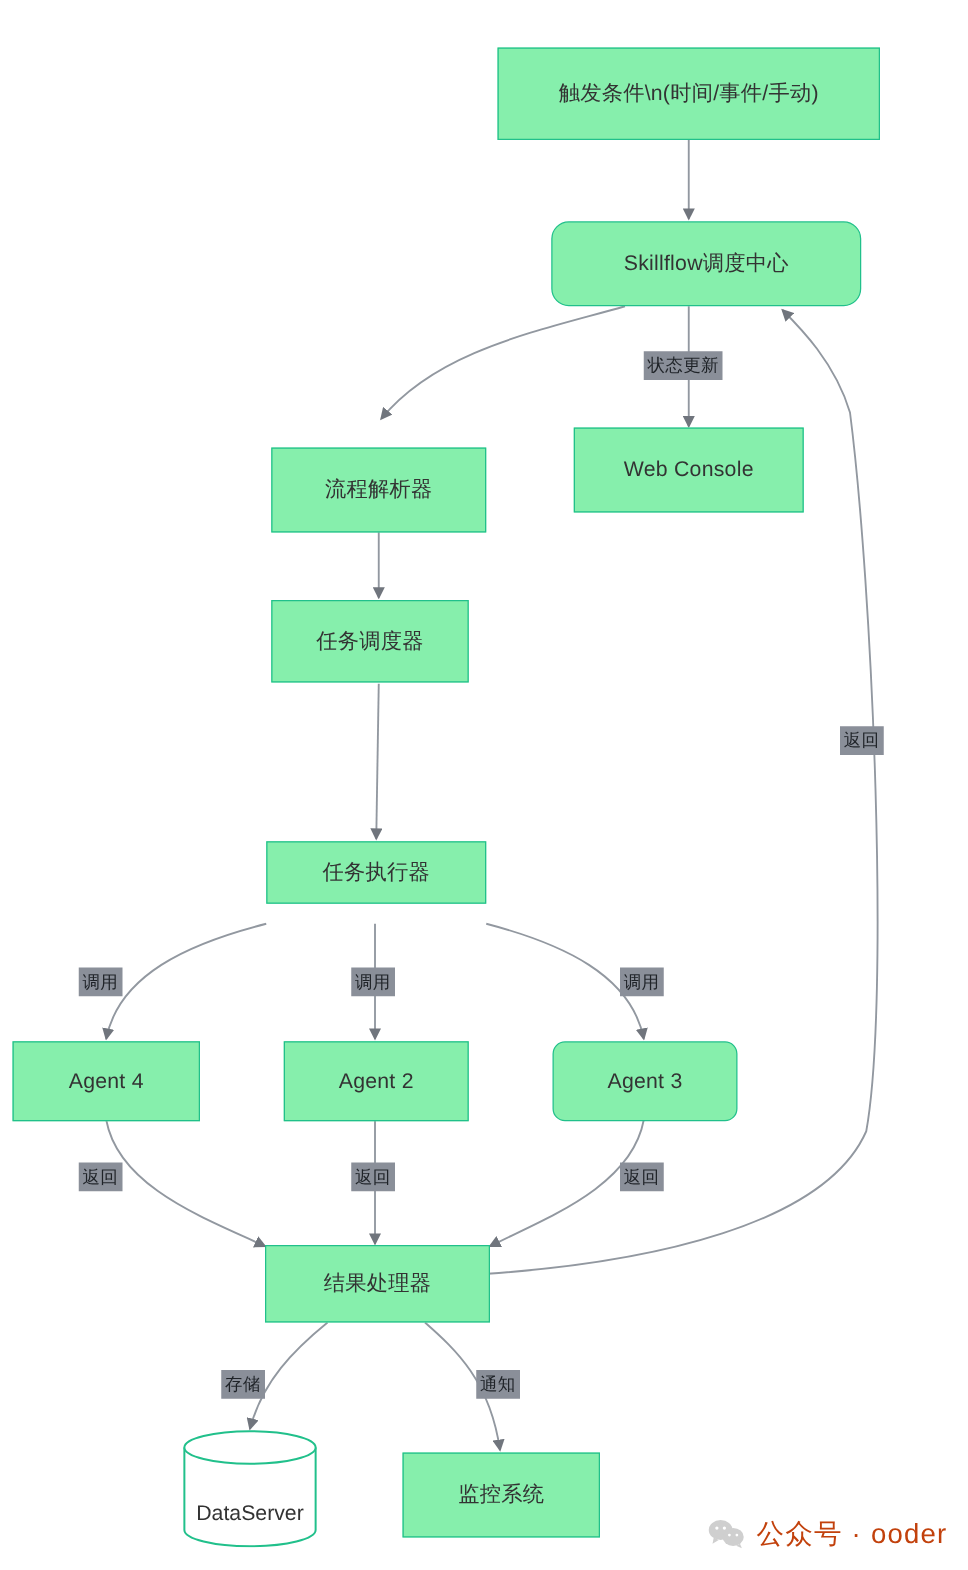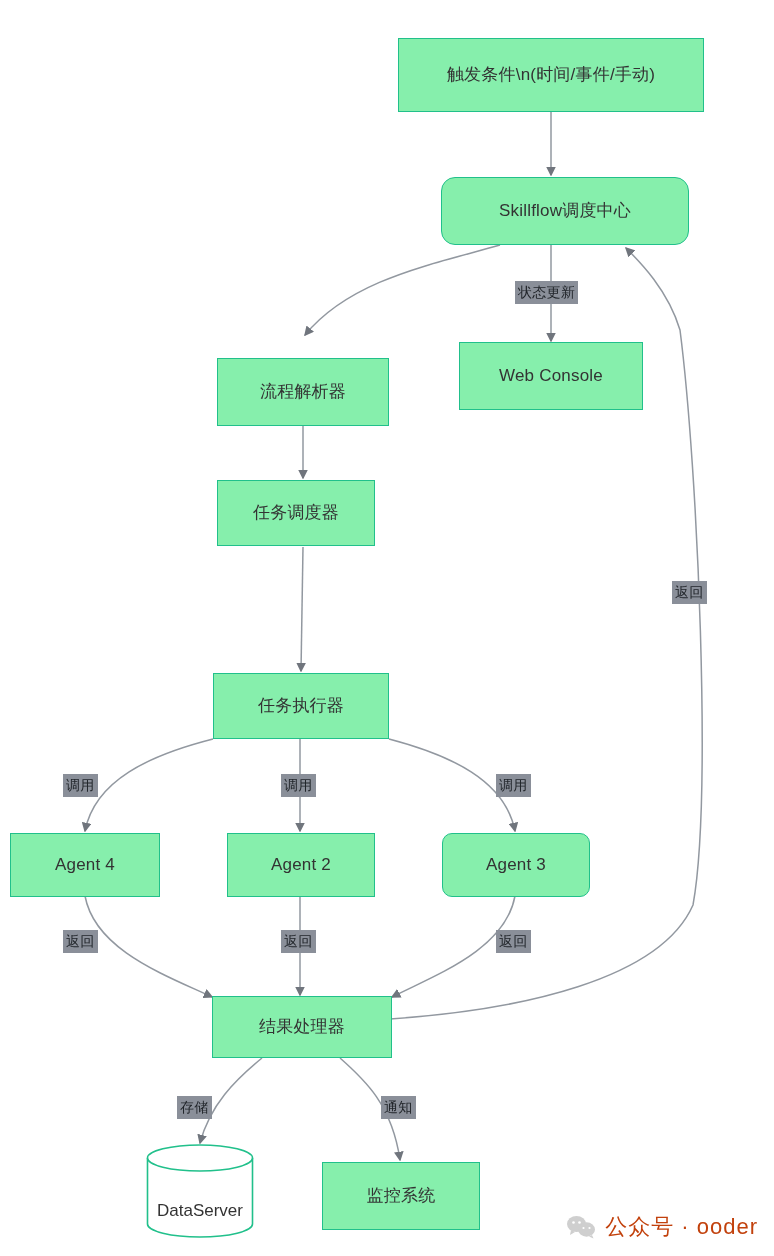--- a/index.html
+++ b/index.html
@@ -142,21 +142,21 @@
   </div>
 
   <div class="node" style="left:459px; top:342px; width:184px; height:68px;">
     <span>Web Console</span>
   </div>
 
   <div class="node" style="left:217px; top:480px; width:158px; height:66px;">
     <span>任务调度器</span>
   </div>
 
-  <div class="node" style="left:213px; top:673px; width:176px; height:66px;">
+  <div class="node" style="left:213px; top:673px; width:176px; height:50px;">
     <span>任务执行器</span>
   </div>
 
   <div class="node" style="left:10px; top:833px; width:150px; height:64px;">
     <span>Agent 4</span>
   </div>
 
   <div class="node" style="left:227px; top:833px; width:148px; height:64px;">
     <span>Agent 2</span>
   </div>

